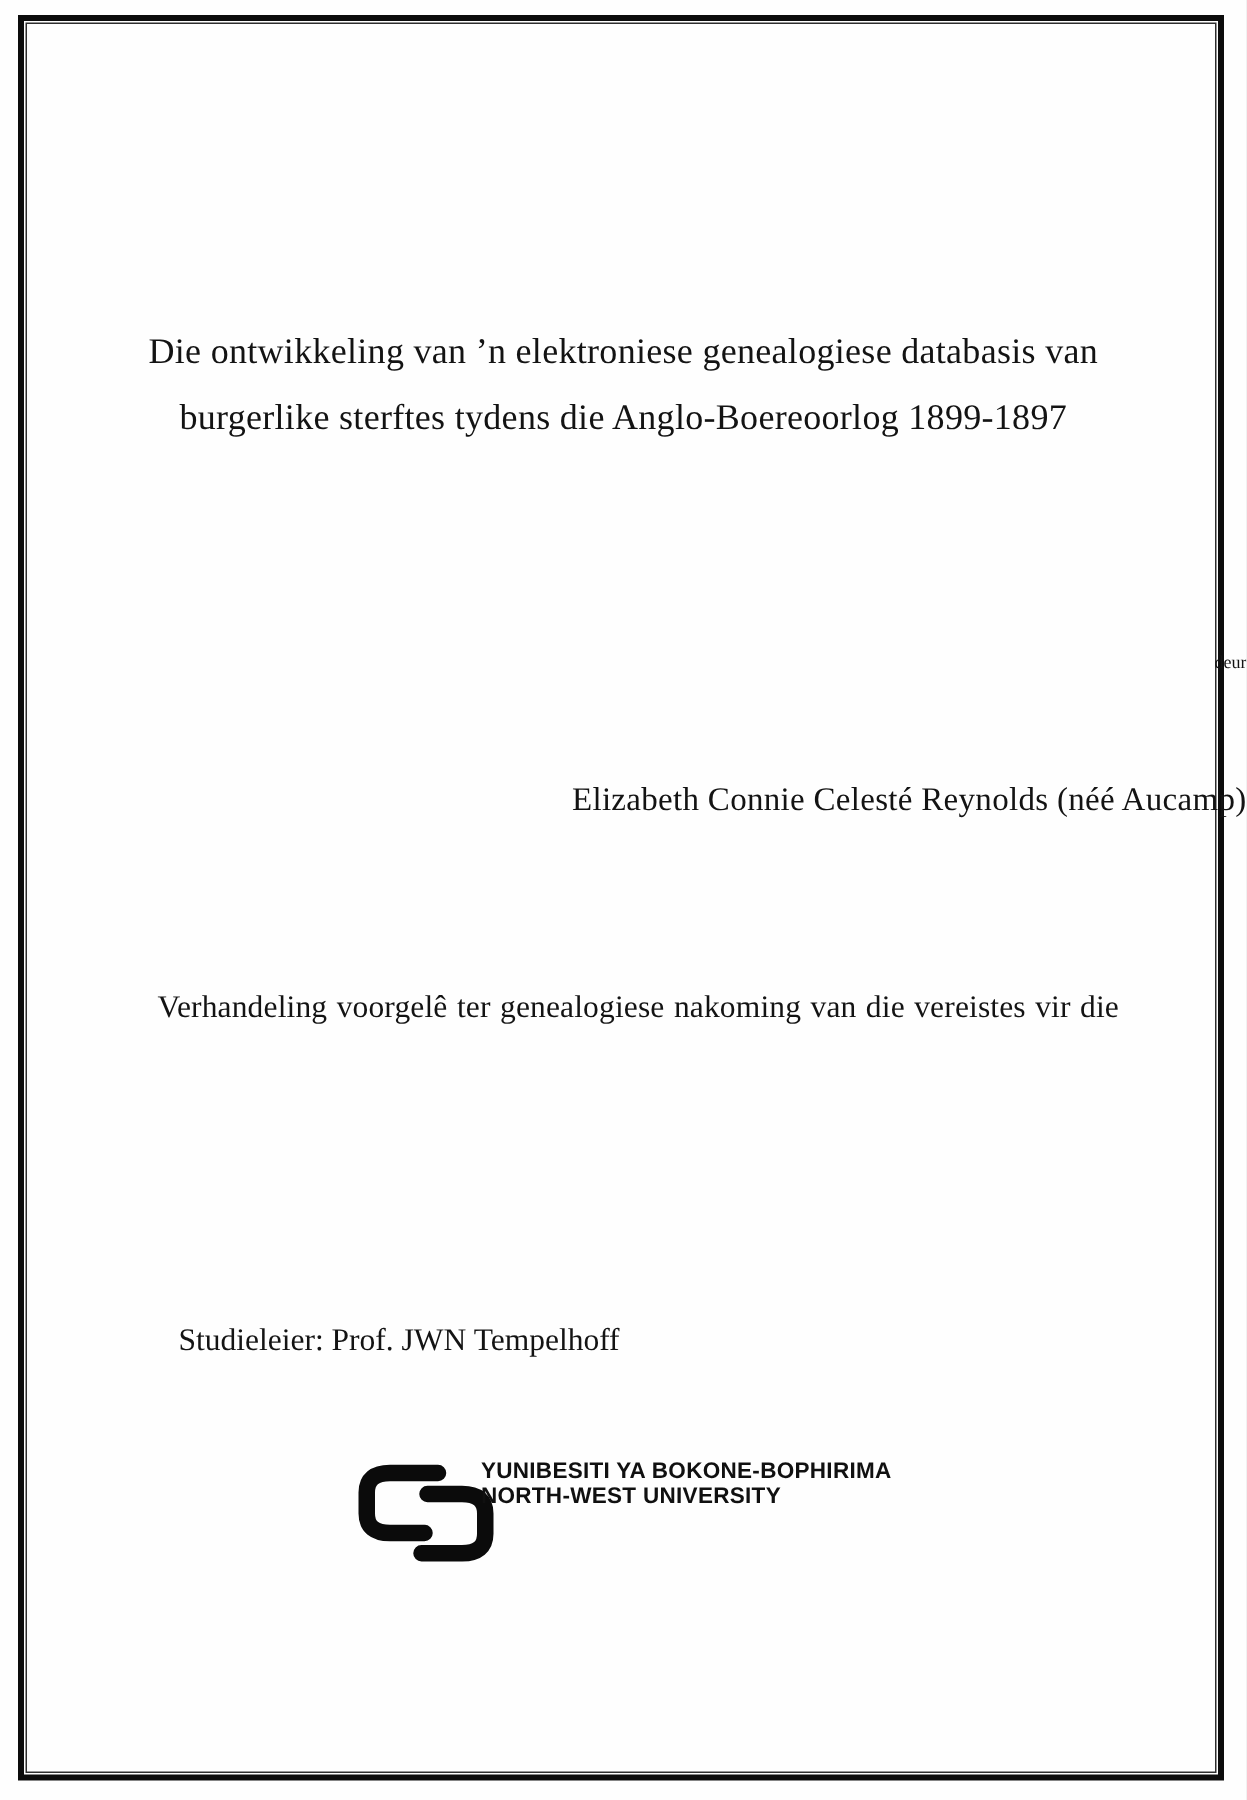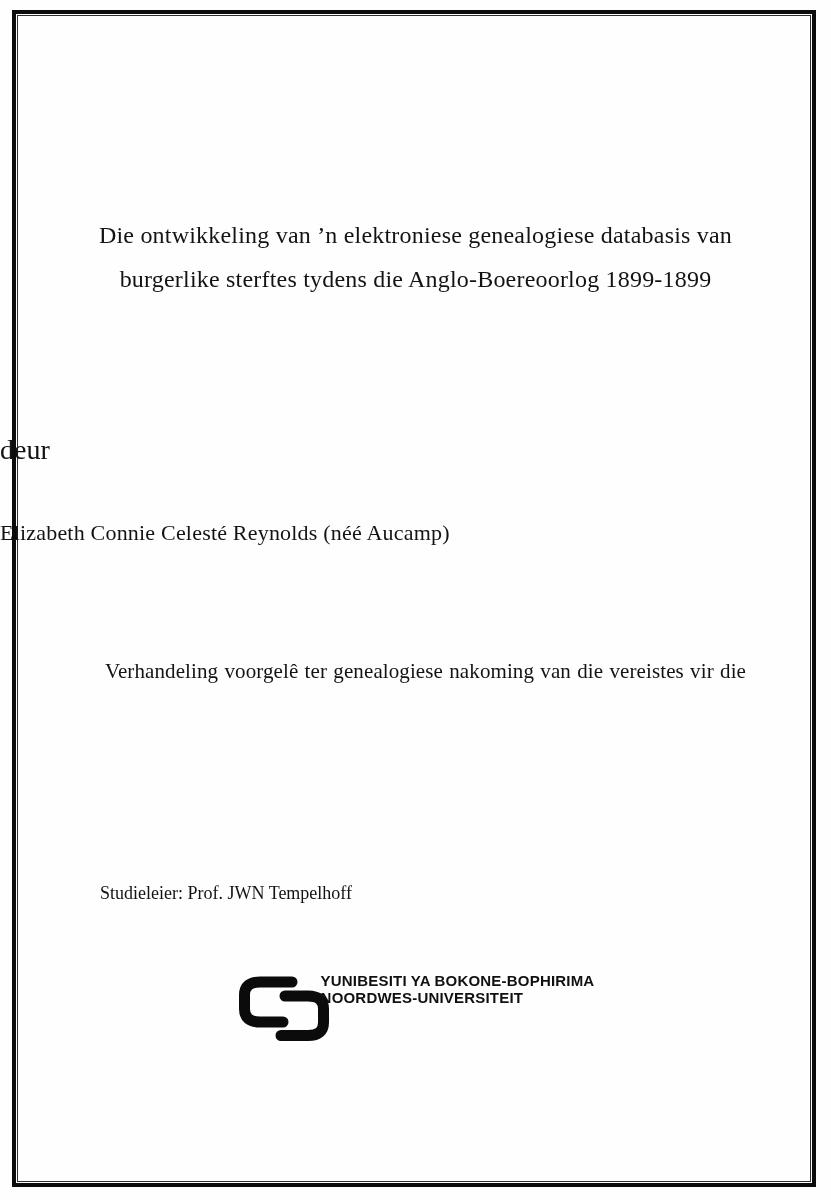--- a/index.html
+++ b/index.html
@@ -29,47 +29,47 @@
     position: absolute;
     top: 213px; left: 60px; right: 60px;
     text-align: center;
     font-size: 24px;
     line-height: 44px;
     letter-spacing: 0.2px;
   }
   .byline {
     position: absolute;
     top: 434px; left: 0; right: 0;
-    text-align: left;
-    font-size: 28px;
+    text-align: right;
+    font-size: 12px;
   }
   .author {
     position: absolute;
     top: 520px; left: 0; right: 0;
-    text-align: left;
+    text-align: right;
     font-size: 22px;
     letter-spacing: 0.2px;
   }
   .statement {
     position: absolute;
     top: 659px; left: 105px;
     width: 641px;
     font-size: 21px;
     line-height: 24.5px;
     letter-spacing: 0.1px;
   }
   .statement .line1 {
     text-align: justify;
     text-align-last: justify;
   }
   .statement .italic { font-style: italic; }
   .credits {
     position: absolute;
-    top: 881px; left: 100px;
-    font-size: 18px;
+    top: 881px; left: 119px;
+    font-size: 21px;
     line-height: 25.5px;
   }
   .logo-row {
     position: absolute;
     top: 968px; left: 0; right: 0;
     display: flex;
     justify-content: center;
     align-items: flex-start;
   }
   .logo-mark { display: block; flex: 0 0 auto; }
@@ -90,21 +90,21 @@
 <body>
 
 <div class="page">
 
   <div class="frame-outer">
     <div class="frame-inner"></div>
   </div>
 
   <div class="title-block">
     <div>Die ontwikkeling van ’n elektroniese genealogiese databasis van</div>
-    <div>burgerlike sterftes tydens die Anglo-Boereoorlog 1899-1899</div>
+    <div>burgerlike sterftes tydens die Anglo-Boereoorlog 1899-1897</div>
   </div>
 
   <div class="byline">deur</div>
 
   <div class="author">Elizabeth Connie Celesté Reynolds (néé Aucamp)</div>
 
   <div class="statement">
     <div class="line1">Verhandeling voorgelê ter genealogiese nakoming van die vereistes vir die</div>
   </div>
 
@@ -114,17 +114,17 @@
 
   <div class="logo-row">
     <svg class="logo-mark" width="94" height="78" viewBox="0 0 94 78" xmlns="http://www.w3.org/2000/svg">
       <g fill="none" stroke="#0b0b0b" stroke-width="11" stroke-linecap="round">
         <path d="M 55,14 L 23,14 Q 7.5,14 7.5,27 L 7.5,41 Q 7.5,54 23,54 L 46,54"></path>
         <path d="M 48,28 L 71,28 Q 86.5,28 86.5,41 L 86.5,54.5 Q 86.5,67.5 71,67.5 L 44,67.5"></path>
       </g>
     </svg>
     <div class="logo-text">
       <div>YUNIBESITI YA BOKONE-BOPHIRIMA</div>
-      <div>NOORDWES-UNIVERSITEIT</div>
+      <div>NORTH-WEST UNIVERSITY</div>
     </div>
   </div>
 
 </div>
 
 </body></html>

